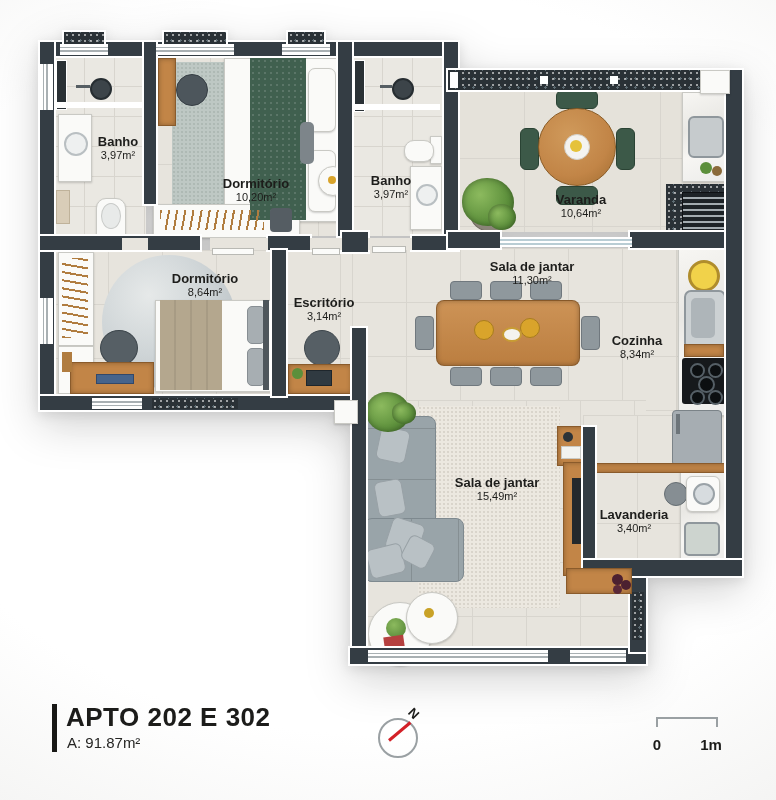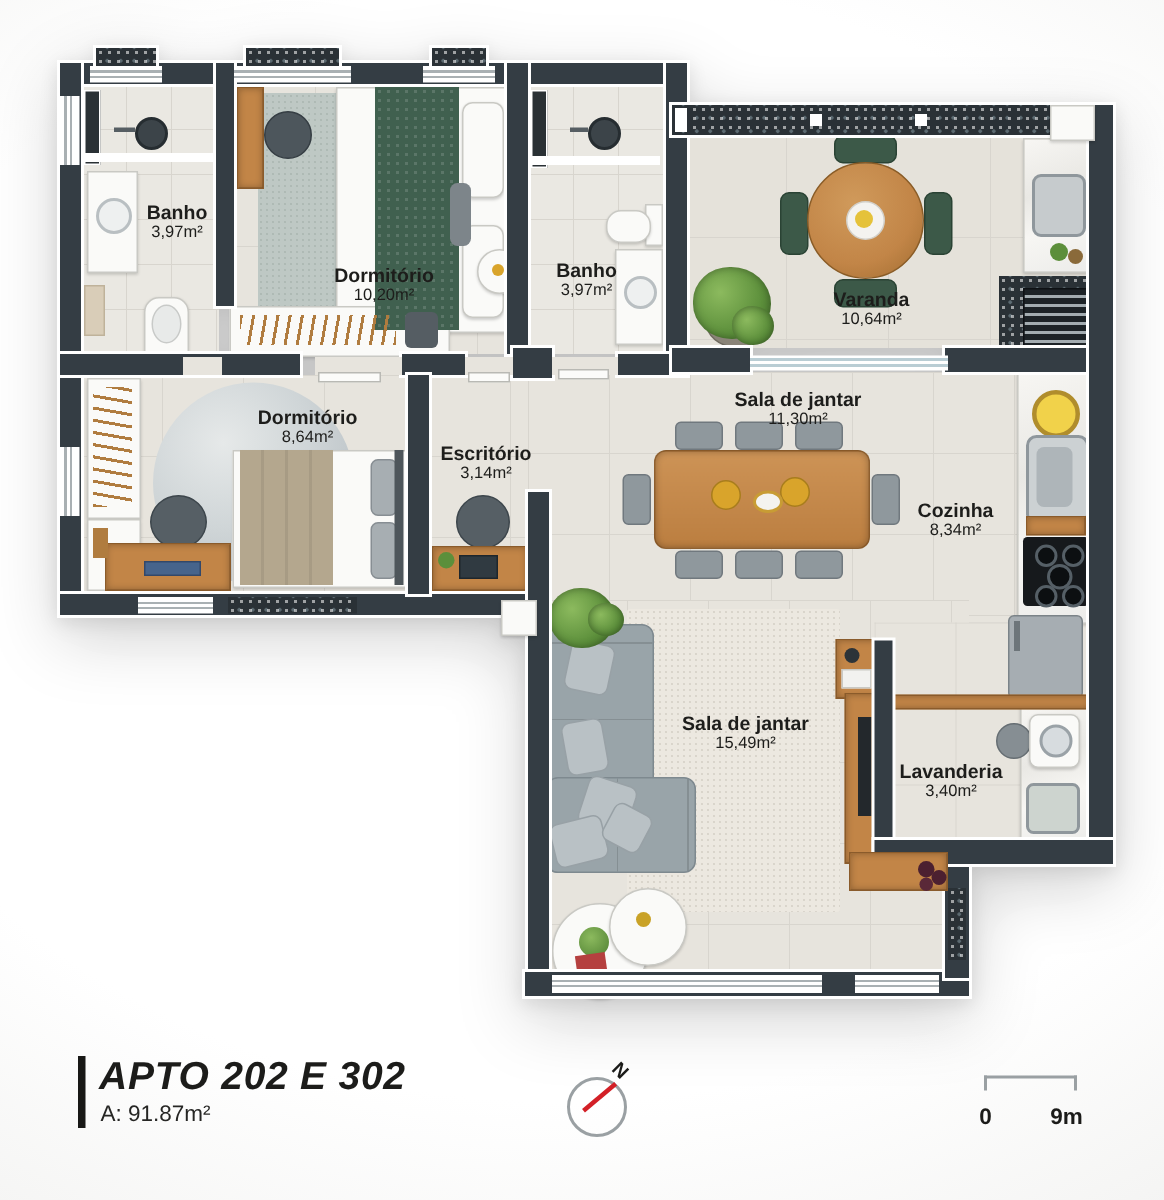--- a/index.html
+++ b/index.html
@@ -30,21 +30,21 @@
   .pillow{position:absolute;background:#b9c1c5;border:1px solid #98a1a6;border-radius:6px;z-index:16;}
   .plant{position:absolute;border-radius:48% 52% 50% 50%;z-index:20;
          background:radial-gradient(circle at 35% 35%, #8cba5e, #5c8f3b 62%, #44702b);box-shadow:inset 0 0 6px rgba(0,0,0,.35);}
   .circle{border-radius:50%;}
   .label{position:absolute;transform:translate(-50%,-50%);text-align:center;color:#1d1d1b;z-index:60;line-height:1.18;white-space:nowrap;}
   .label .rn{font-weight:bold;font-size:13px;}
   .label .ra{font-size:11px;}
   .marble{background:linear-gradient(160deg,#f7f6f3 0%,#e9e8e4 38%,#f7f6f3 64%,#ececea 100%);}
   .seamh{background-image:repeating-linear-gradient(0deg,transparent 0 50px,rgba(0,0,0,.13) 50px 51px);}
   .seamv{background-image:repeating-linear-gradient(90deg,transparent 0 46px,rgba(0,0,0,.13) 46px 47px);}
-  .legend-title{position:absolute;left:66px;top:702px;font-size:26px;font-weight:bold;color:#1c1c1a;letter-spacing:.5px;font-style:italic;}
+  .legend-title{position:absolute;left:66px;top:702px;font-size:26px;font-weight:bold;color:#1c1c1a;letter-spacing:.5px;}
   .legend-area{position:absolute;left:67px;top:734px;font-size:15px;color:#262624;}
   .legend-bar{position:absolute;left:52px;top:704px;width:5px;height:48px;background:#181816;}
   .scale-label{position:absolute;transform:translateX(-50%);font-size:15px;font-weight:600;color:#1b1b19;}
 </style>
 </head>
 <body>
 
 <div class="stage">
   <div class="plan">
 
@@ -290,14 +290,14 @@
   <div class="legend-bar"></div>
   <div class="legend-title">APTO 202 E 302</div>
   <div class="legend-area">A: 91.87m²</div>
 
   <div class="abs circle" style="left:378px;top:718px;width:36px;height:36px;border:2px solid #9aa0a3;z-index:5"></div>
   <div class="abs" style="left:389px;top:739px;width:28px;height:3px;background:#d32027;transform:rotate(-40deg);transform-origin:0 50%;z-index:6"></div>
   <div class="abs" style="left:409px;top:706px;font-size:13px;font-weight:bold;color:#1b1b19;transform:rotate(45deg);z-index:6">N</div>
 
   <div class="abs" style="left:656px;top:717px;width:58px;height:8px;border-top:2px solid #9aa0a3;border-left:2px solid #9aa0a3;border-right:2px solid #9aa0a3;z-index:5"></div>
   <div class="scale-label" style="left:657px;top:736px">0</div>
-  <div class="scale-label" style="left:711px;top:736px">9m</div>
+  <div class="scale-label" style="left:711px;top:736px">1m</div>
 </div>
 
 </body></html>

